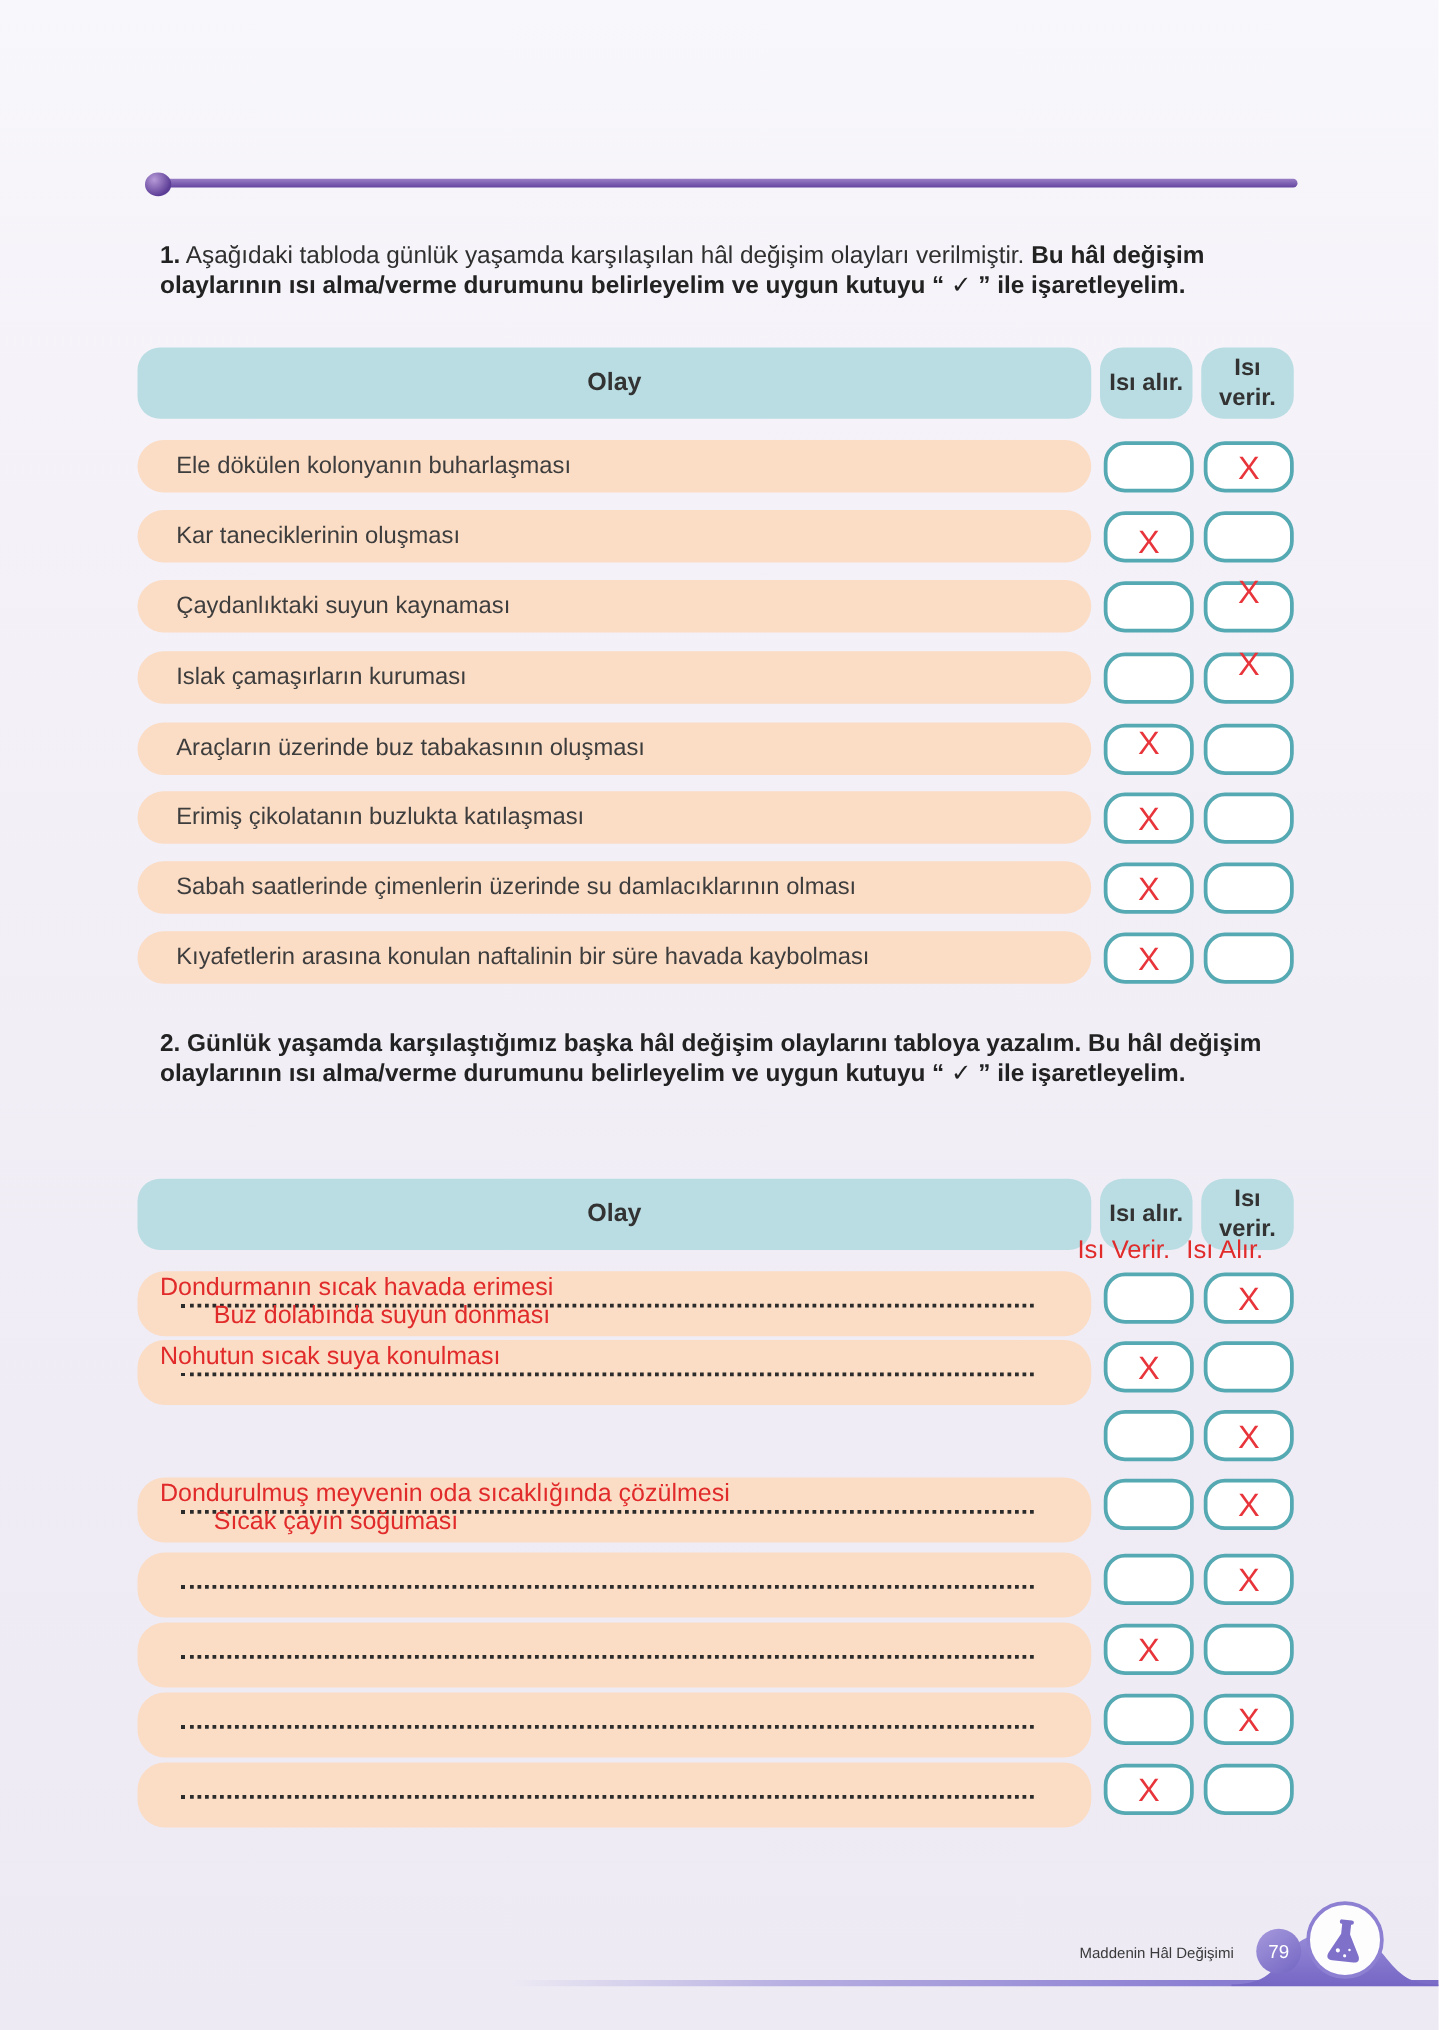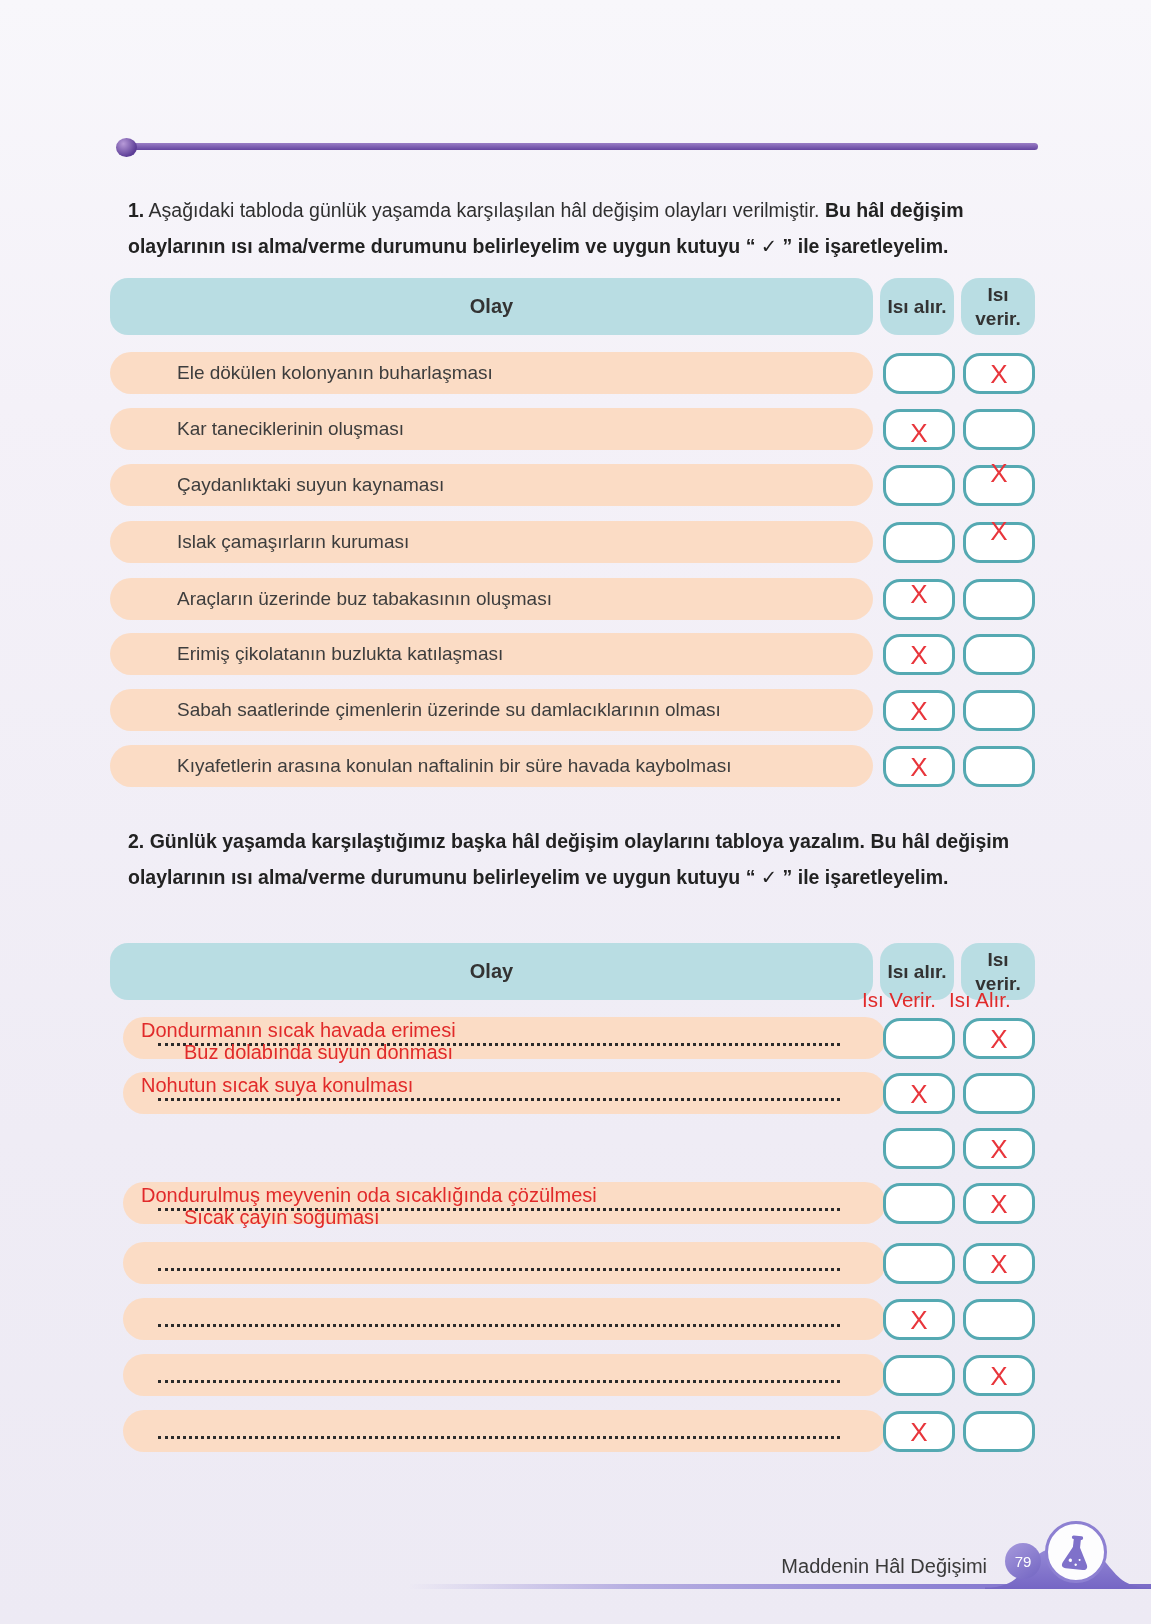--- a/index.html
+++ b/index.html
@@ -18,21 +18,21 @@
     position:absolute;left:128px;top:143px;width:910px;height:7px;border-radius:4px;
     background:linear-gradient(180deg,#9a7ec6,#64459f);
   }
   .rule-ball{
     position:absolute;left:116px;top:138px;width:21px;height:19px;border-radius:50%;
     background:radial-gradient(circle at 35% 30%,#b79ad8,#5c3d96 70%);
   }
   
   .qtext{
     position:absolute;left:128px;width:884px;
-    font-size:19.5px;line-height:36px;color:#2f2f2f;
+    font-size:19.5px;line-height:24px;color:#2f2f2f;
   }
   .q1{top:172px;}
   .q2{top:803px;}
   .qtext b{font-weight:700;color:#222;}
   
   .thead{
     position:absolute;background:#b9dde3;border-radius:18px;
     display:flex;align-items:center;justify-content:center;text-align:center;
     font-weight:700;color:#333;
   }
@@ -40,38 +40,38 @@
   .thead.small{width:74px;height:57px;font-size:19px;line-height:24px;padding:0 6px;box-sizing:border-box;}
   .thead.sm-l{left:880px;}
   .thead.sm-r{left:961px;}
   .row{position:absolute;left:0;top:0;width:1151px;height:44px;}
   .bar{
     position:absolute;left:110px;width:763px;height:42px;border-radius:21px;
     background:#fbdcc5;
   }
   .bar .lbl{
     position:absolute;left:31px;top:0;height:42px;display:flex;align-items:center;
-    font-size:19px;color:#3d3d3d;white-space:nowrap;margin-left:36px;
+    font-size:19px;color:#3d3d3d;white-space:nowrap;
   }
   .box{
     position:absolute;width:72px;height:41px;top:1px;background:#fff;
     border:3px solid #55a9b2;border-radius:17px;box-sizing:border-box;
     display:flex;align-items:center;justify-content:center;
   }
   .box.bl{left:883px;}
   .box.br{left:963px;}
   .mark{font-size:26px;color:#e8353b;line-height:1;}
   
   .t1r3 .br .mark{transform:translateY(-13px);}
   .t1r4 .br .mark{transform:translateY(-12px);}
   .t1r5 .bl .mark{transform:translateY(-6px);}
   .t1r2 .bl .mark{transform:translateY(3px);}
   
   .bar2{
-    position:absolute;left:123px;width:763px;height:42px;border-radius:22px;
+    position:absolute;left:110px;width:763px;height:52px;border-radius:22px;
     background:#fbdcc5;
   }
   .dots{
     position:absolute;left:35px;right:46px;top:26px;height:0;
     border-bottom:3px dotted #2b2b2b;
   }
   .red{position:absolute;color:#e12a2a;font-size:20px;white-space:nowrap;left:18px;}
   .red.l1{top:2px;}
   .red.l2{top:24px;margin-left:43px;}
   .annotation{
@@ -80,21 +80,21 @@
   }
   .annotation span+span{margin-left:13px;}
   
   .footer-line{
     position:absolute;left:408px;right:0;top:1584px;height:5px;
     background:linear-gradient(90deg,rgba(138,126,210,0) 0%,rgba(138,126,210,.55) 30%,#8a7ed2 75%,#7b6cc7 100%);
   }
   .swoosh{position:absolute;left:985px;top:1547px;}
   .chapter{
     position:absolute;left:690px;top:1555px;width:297px;text-align:right;
-    font-size:20px;color:#3a3a3a;
+    font-size:12px;color:#3a3a3a;
   }
   .page-badge{
     position:absolute;left:1005px;top:1543px;width:36px;height:36px;border-radius:50%;
     background:linear-gradient(145deg,#a79add,#7265c2);
     display:flex;align-items:center;justify-content:center;
     color:#fff;font-size:15px;font-weight:400;z-index:6;
   }
   .flask-circle{
     position:absolute;left:1045px;top:1521px;width:62px;height:62px;border-radius:50%;
     background:#fdfdfe;border:3px solid #8d80d2;box-sizing:border-box;z-index:7;

